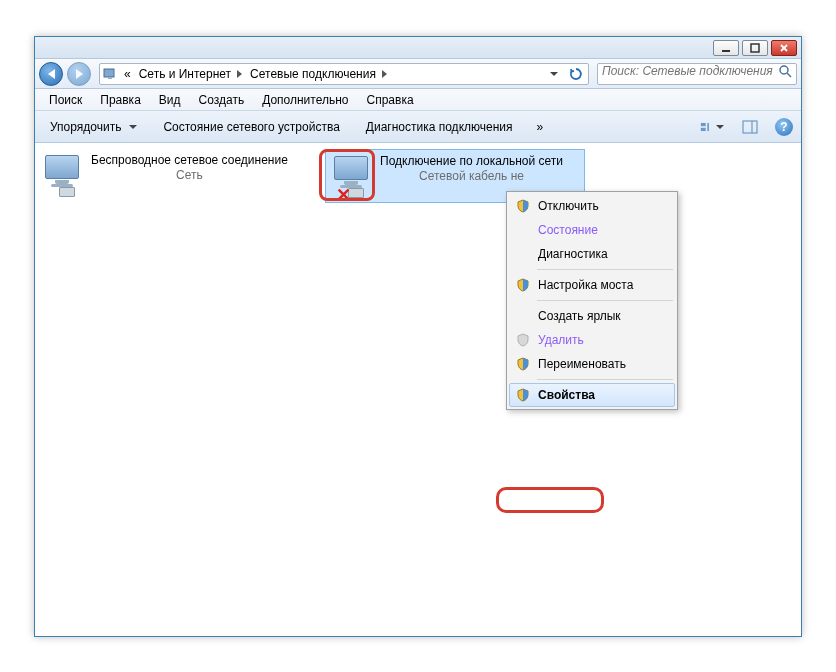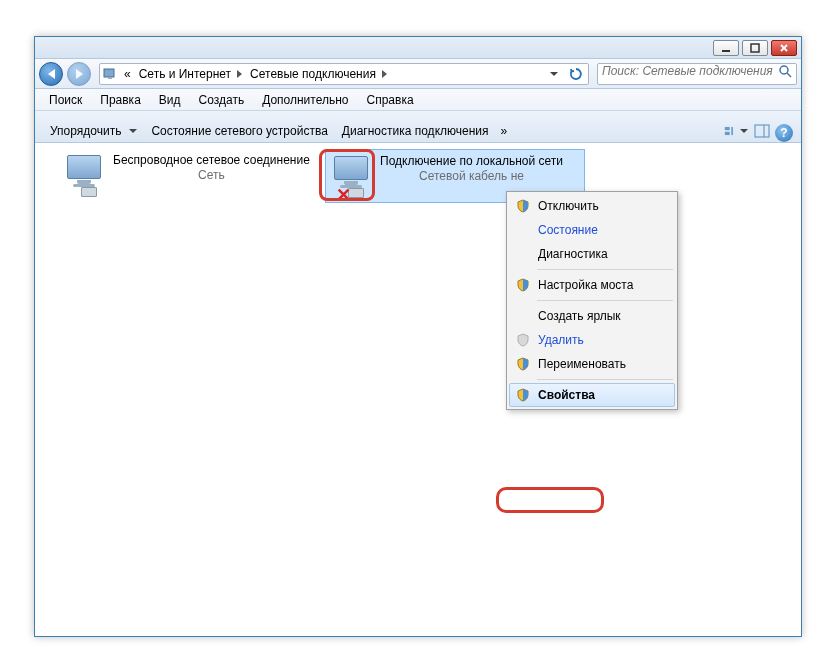--- a/index.html
+++ b/index.html
@@ -28,21 +28,21 @@
 .addrbtns .ab{width:20px;height:18px;border:1px solid transparent;display:flex;align-items:center;justify-content:center;}
 .searchbox { width:200px; height:22px; background:#fff; border:1px solid #a7b7c7; border-radius:2px; display:flex; align-items:flex-start; padding:0 4px;}
 .searchbox input{flex:1;border:none;outline:none;font-style:italic;color:#8e8e8e;}
 .searchbox .sicon{color:#4a6fa5;}
 
 
 .menubar { height:22px; background:linear-gradient(#f7f9fc,#eef3fa); border-bottom:1px solid #cbd6e4; display:flex; align-items:center; padding:0 6px; gap:2px;}
 .menubar .mi{padding:2px 8px;}
 
 
-.toolbar { height:32px; background:linear-gradient(#edf3fb,#dbe7f4); border-bottom:1px solid #b5c7de; display:flex; align-items:flex-end; padding:0 8px; }
+.toolbar { height:32px; background:linear-gradient(#edf3fb,#dbe7f4); border-bottom:1px solid #b5c7de; display:flex; align-items:center; padding:0 8px; gap:12px;}
 .tool{display:flex;align-items:center;gap:4px;padding:3px 6px;border:1px solid transparent;border-radius:2px;}
 .toolspacer{flex:1;}
 .viewbtn{width:26px;height:22px;border:1px solid transparent;display:flex;align-items:center;justify-content:center;border-radius:2px;}
 .help{width:18px;height:18px;border-radius:50%;background:radial-gradient(circle at 40% 35%,#8fc7f5,#2a6fb5);color:#fff;display:flex;align-items:center;justify-content:center;font-weight:bold;}
 
 
 .content { position:relative; height:calc(100% - 22px - 30px - 22px - 32px); background:#fff; }
 .conn { position:absolute; display:flex; width:260px; padding:4px; }
 .conn.sel { background:#cde6ff; border:1px solid #7fb7e9; }
 .connicon { width:44px; height:44px; position:relative; flex-shrink:0; }
@@ -54,21 +54,21 @@
 .conntext { margin-left:6px; line-height:15px; }
 .conntext .t1{color:#000;}
 .conntext .t2,.conntext .t3{color:#6d6d6d;text-align:center;}
 
 .hl-icon { position:absolute; left:284px; top:6px; width:56px; height:52px; border:3px solid #d43a2e; border-radius:8px; pointer-events:none; }
 .hl-prop { position:absolute; left:461px; top:344px; width:108px; height:26px; border:3px solid #d43a2e; border-radius:10px; pointer-events:none; z-index:60;}
 
 
 .ctx { position:absolute; left:459px; top:48px; width:172px; background:#f3f3f3; border:1px solid #a0a0a0; box-shadow:2px 2px 6px rgba(0,0,0,.25); z-index:50; padding:2px;margin-left:12px;}
 .ctx .row{display:flex;align-items:center;height:24px;padding:0 6px 0 2px;border:1px solid transparent;border-radius:2px;position:relative;}
-.ctx .row.disabled{color:#1d4ed8;justify-content:center;}
+.ctx .row.disabled{color:#8b5cf6;justify-content:center;}
 .ctx .row.highlight{background:linear-gradient(#eaf3ff,#d3e6fc);border-color:#a7c7e7;color:#000;}
 .ctx .sep{height:1px;background:#d4d4d4;margin:3px 2px 3px 28px;}
 .ctx .ic{width:22px;display:flex;justify-content:center;align-items:center;}
 .ctx .lbl{flex:1;padding-left:4px;}
 .shield{width:14px;height:14px;}
 
 .tri{width:0;height:0;border-style:solid;}
 .tri.down{border-width:4px 4px 0 4px;border-color:#444 transparent transparent transparent;}
 .tri.right{border-width:4px 0 4px 5px;border-color:transparent transparent transparent #444;}
 .tri.rightw{border-width:5px 0 5px 7px;border-color:transparent transparent transparent #fff;}
@@ -182,21 +182,21 @@
         <svg width="16" height="14" viewBox="0 0 16 14">
           <rect x="1" y="1" width="14" height="12" fill="none" stroke="#6b9ac8" stroke-width="1.2"></rect>
           <line x1="10" y1="1" x2="10" y2="13" stroke="#6b9ac8" stroke-width="1.2"></line>
         </svg>
       </div>
     <div class="help">?</div>
   </div>
 
   <div class="content">
 
-    <div class="conn" style="left:24px;top:6px;">
+    <div class="conn" style="left:2px;top:6px;">
       <div class="connicon">
         <div class="monitor"></div>
           <div class="base"></div>
           <div class="foot"></div>
           <div class="plug"></div>
       </div>
       <div class="conntext">
         <div class="t1">Беспроводное сетевое соединение</div>
         <div class="t2">Сеть</div>
       </div>

